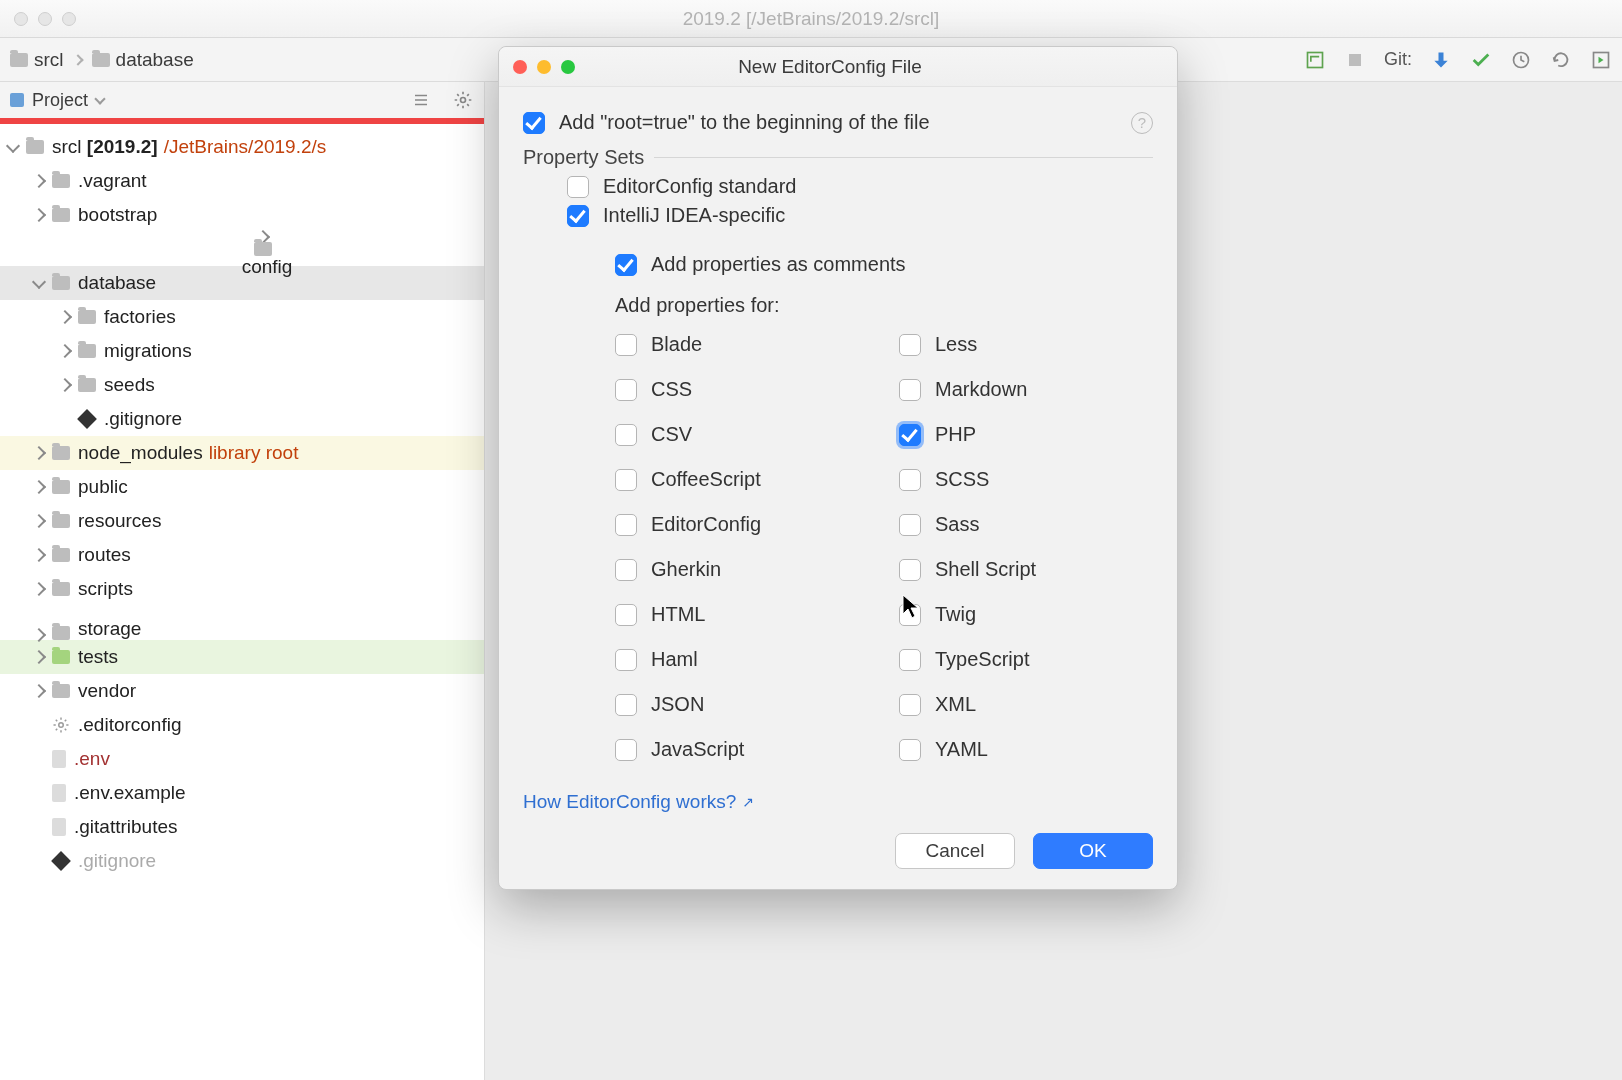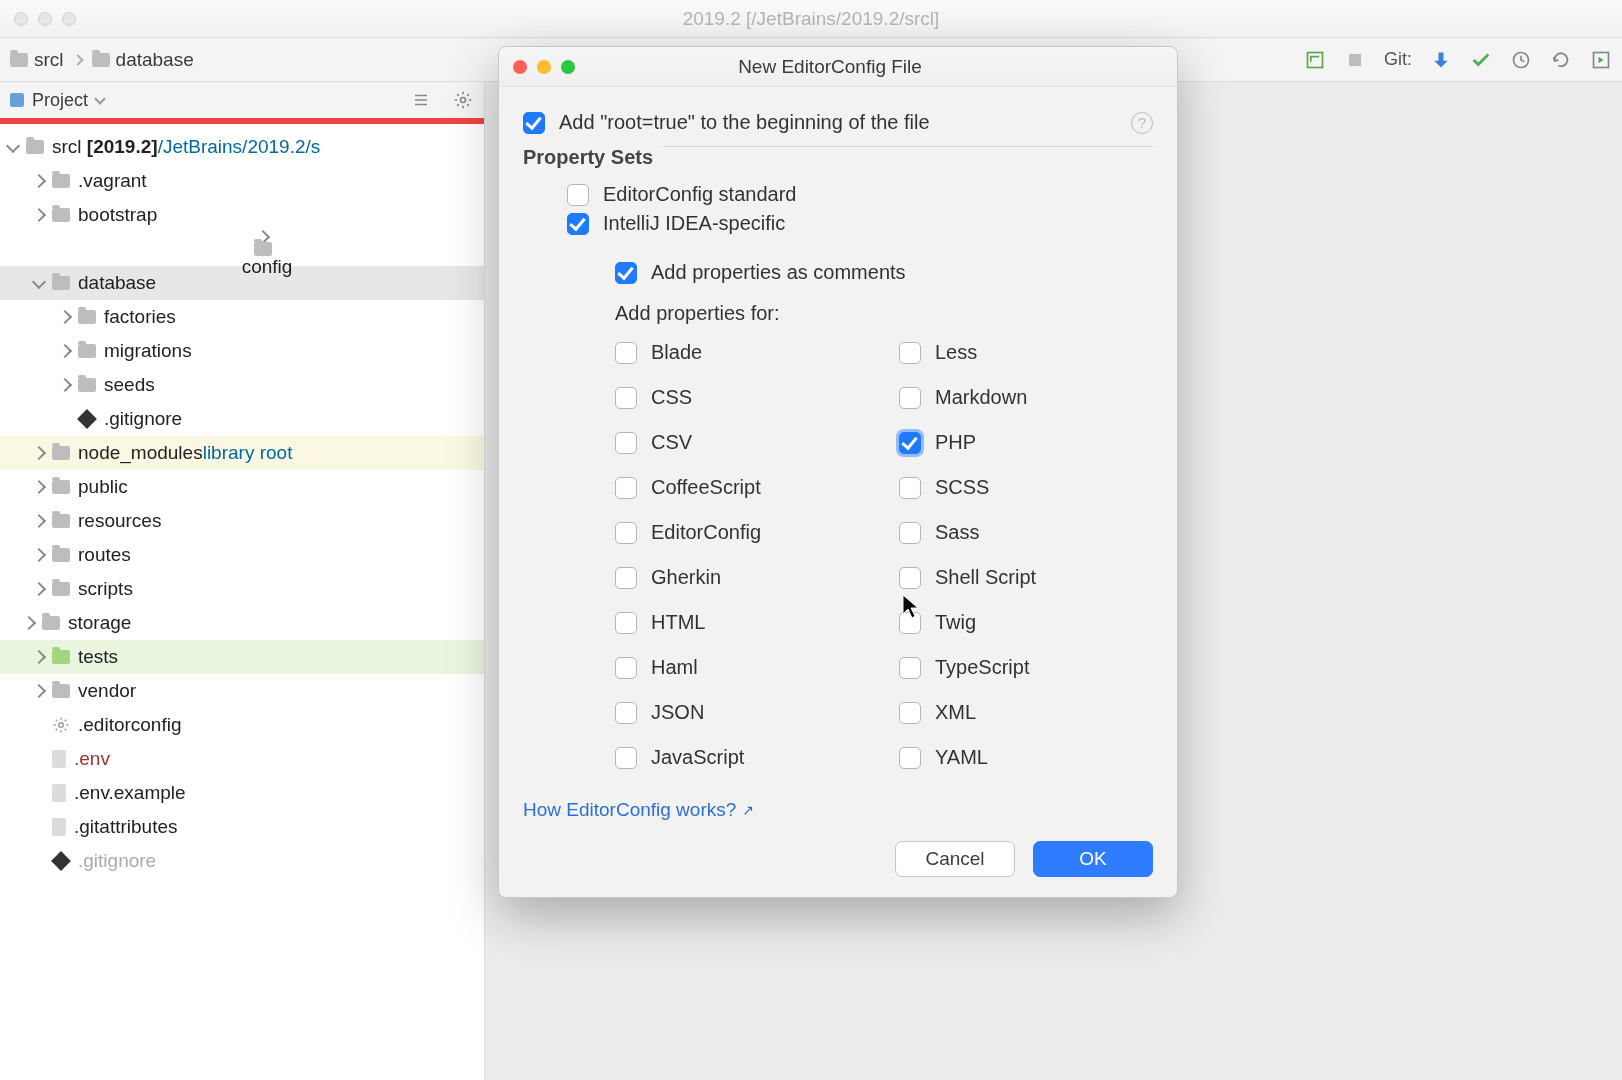--- a/index.html
+++ b/index.html
@@ -129,21 +129,21 @@
   .ico.diamond { background:none; width:18px; height:18px; }
   .ico.diamond::after{
     content:""; position:absolute; inset:2px;
     background:#333; transform:rotate(45deg);
   }
   .ico.diamond::before{display:none;}
   .ico.gear { background:none; width:18px; height:18px; color:#9c9c9c;}
   .ico.gear::before{display:none;}
   .label-main { color:#222; }
   .label-main b { font-weight:700; }
-  .label-aux  { color:#0369a1; }
+  .label-aux  { color:#c2410c; margin-left:6px; }
   .label-red  { color:#a33232; }
   .label-muted { color:#aaa; }
 
   
   .editor { flex:1; background:#ececec; }
 
   
   .modal {
     position:absolute;
     left: 498px; top: 46px;
@@ -179,21 +179,21 @@
     content:""; position:absolute; left:5px; top:1px;
     width:6px;height:12px; border-right:3px solid #fff; border-bottom:3px solid #fff;
     transform:rotate(40deg);
   }
   .cb.focus{ box-shadow:0 0 0 3px rgba(30,123,255,.45);}
   .help-q {
     margin-left:auto; width:22px;height:22px;border:1.5px solid #bcbcbc;
     border-radius:50%; color:#bcbcbc; font-size:15px;
     display:flex;align-items:center;justify-content:center;
   }
-  .section-label { color:#444; margin:12px 0 14px 0; display:flex; gap:10px;font-weight:bold;}
+  .section-label { color:#444; margin:12px 0 6px 0; display:flex; align-items:center; gap:10px;}
   .section-label .line{ flex:1; height:1px; background:#d6d6d6;}
   .indent1 { padding-left:44px; }
   .indent2 { padding-left:92px; }
   .subheader { margin:18px 0 10px 0; color:#333; }
   .lang-grid {
     display:grid; grid-template-columns: 1fr 1fr;
     column-gap: 30px; row-gap:10px;
   }
   .link { color:#2f6fd1; font-size:19px; margin-top:24px; display:inline-flex; align-items:center; gap:6px;}
   .link .ext { font-size:14px; }
@@ -370,21 +370,21 @@
         <div class="tree-row" style="padding-left: 34px;">
           <span class="arrow"></span>
           <span class="ico"></span>
           <span class="label-main">routes</span>
         </div>
         <div class="tree-row" style="padding-left: 34px;">
           <span class="arrow"></span>
           <span class="ico"></span>
           <span class="label-main">scripts</span>
         </div>
-        <div class="tree-row" style="padding-left: 24px;">
+        <div class="tree-row" style="padding-left: 34px; align-items: flex-end;">
           <span class="arrow"></span>
           <span class="ico"></span>
           <span class="label-main">storage</span>
         </div>
         <div class="tree-row hl2" style="padding-left: 34px;">
           <span class="arrow"></span>
           <span class="ico green"></span>
           <span class="label-main">tests</span>
         </div>
         <div class="tree-row" style="padding-left: 34px;">

